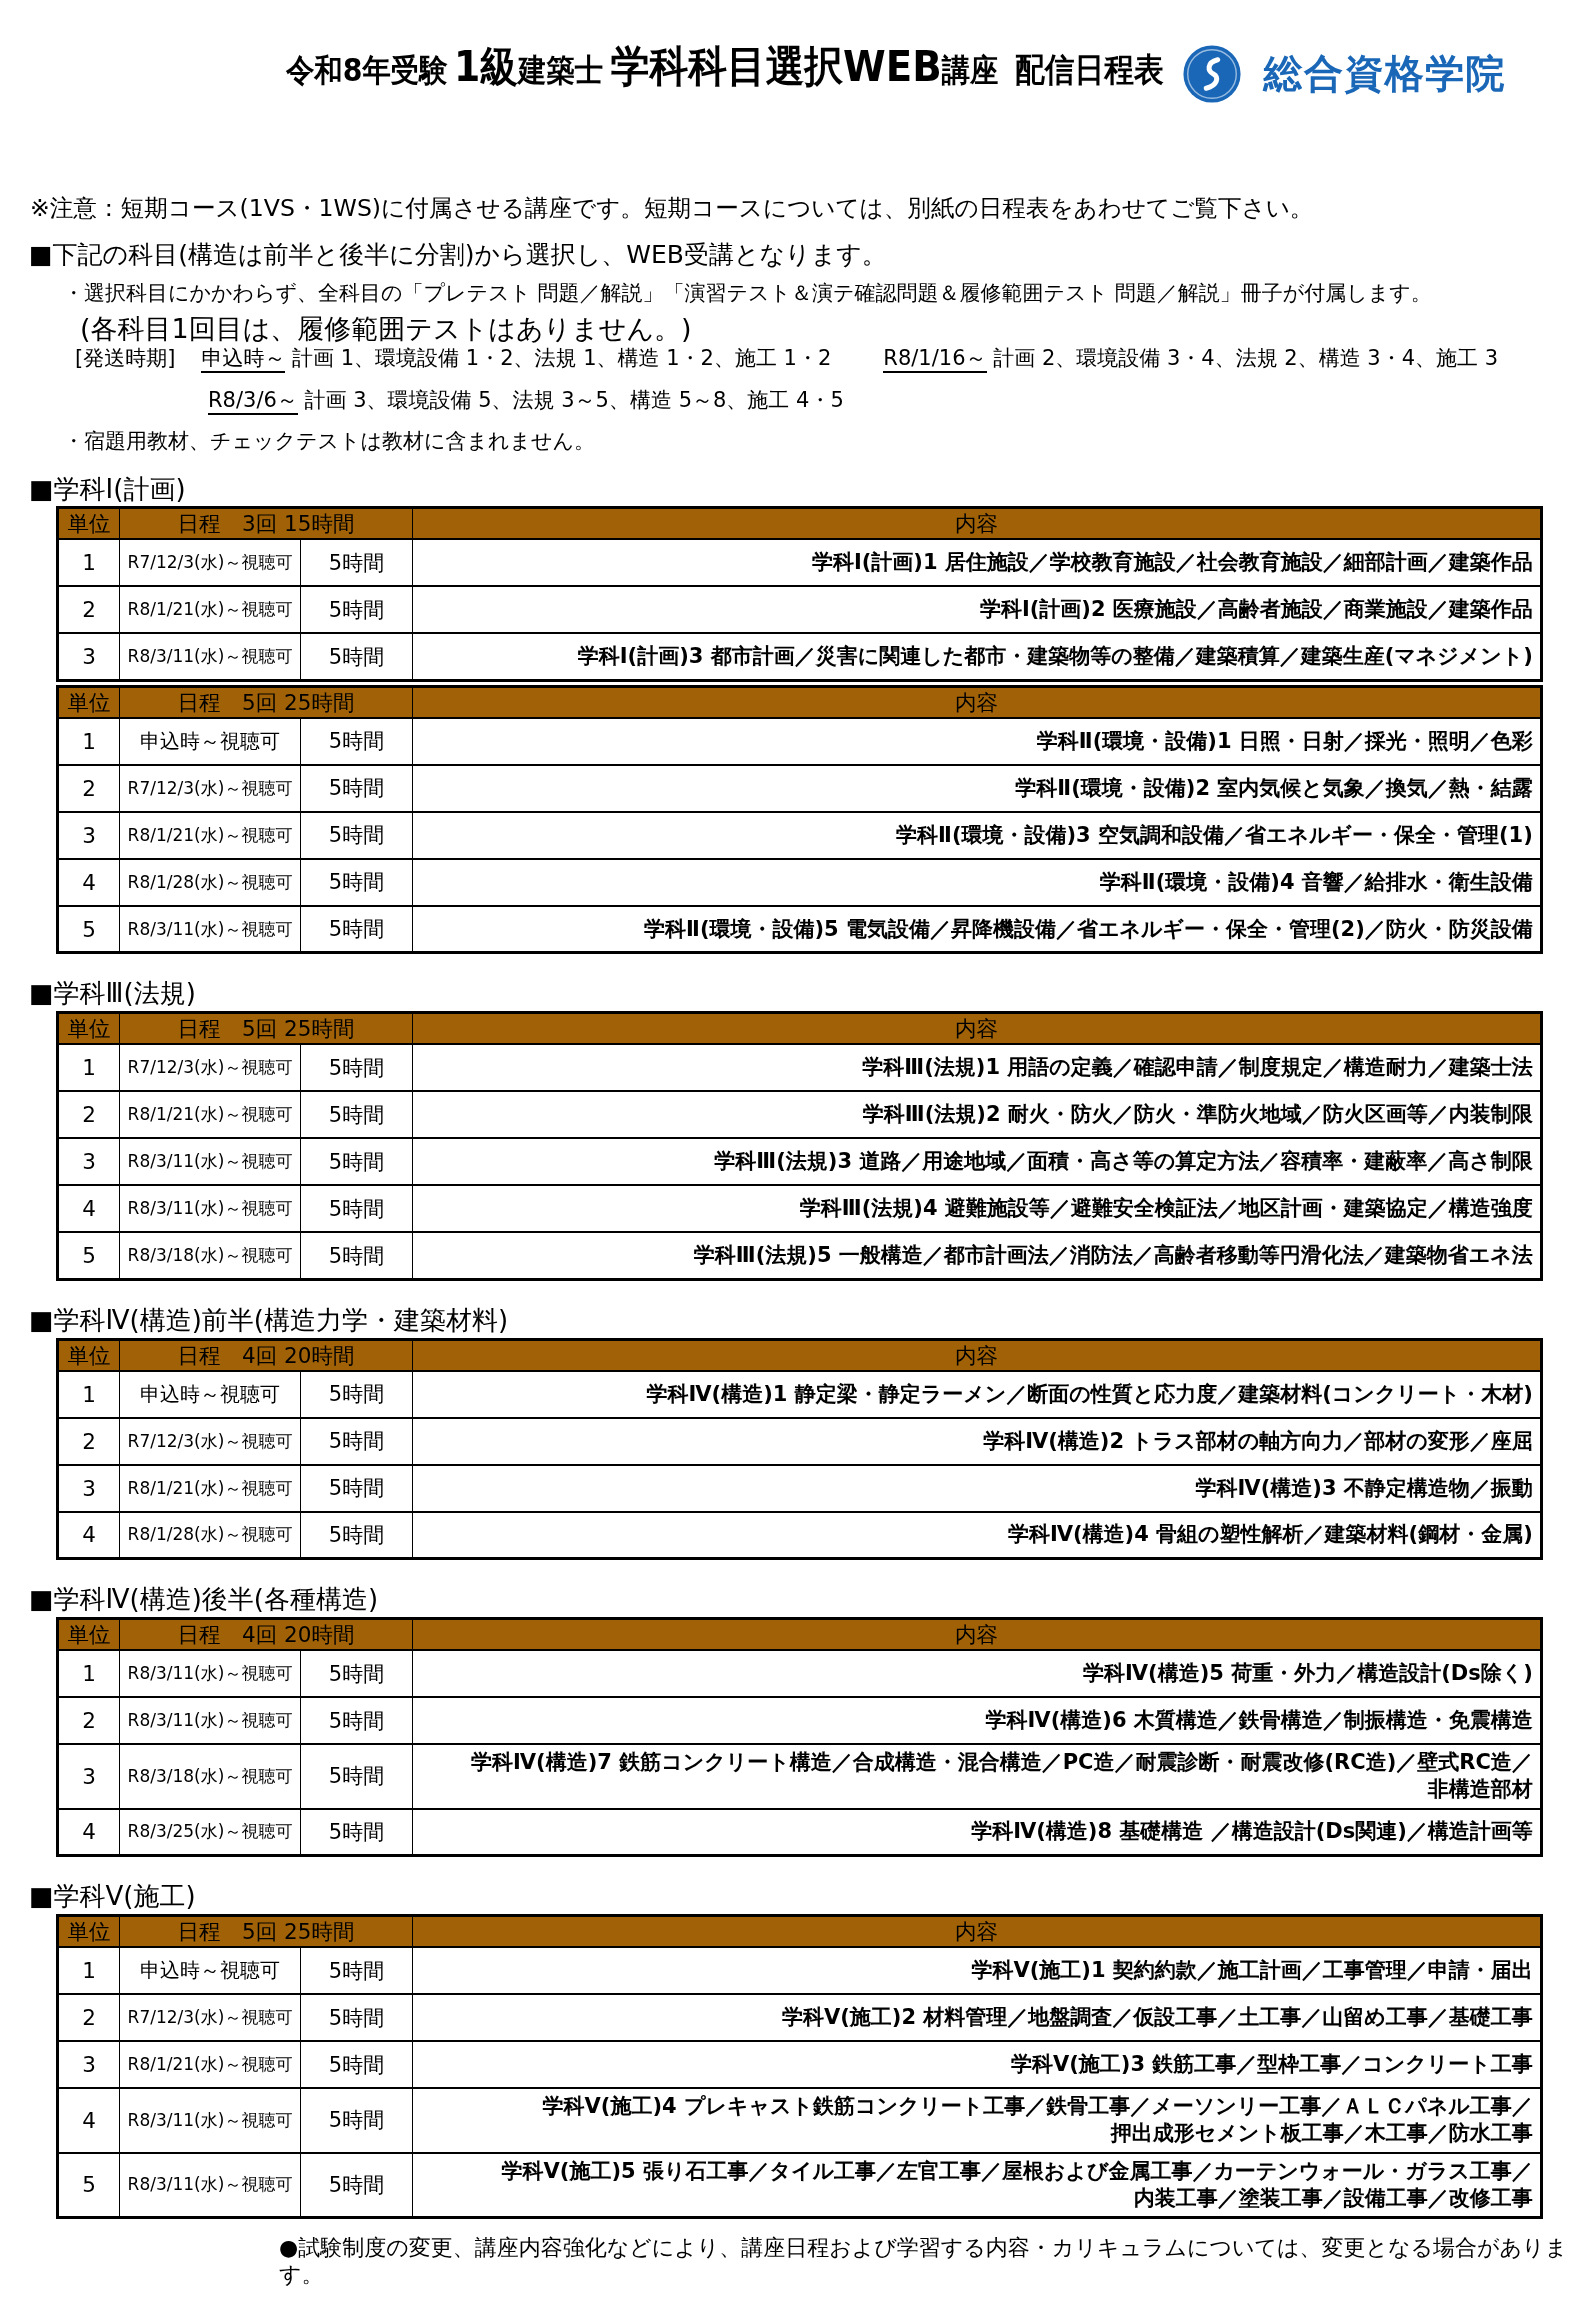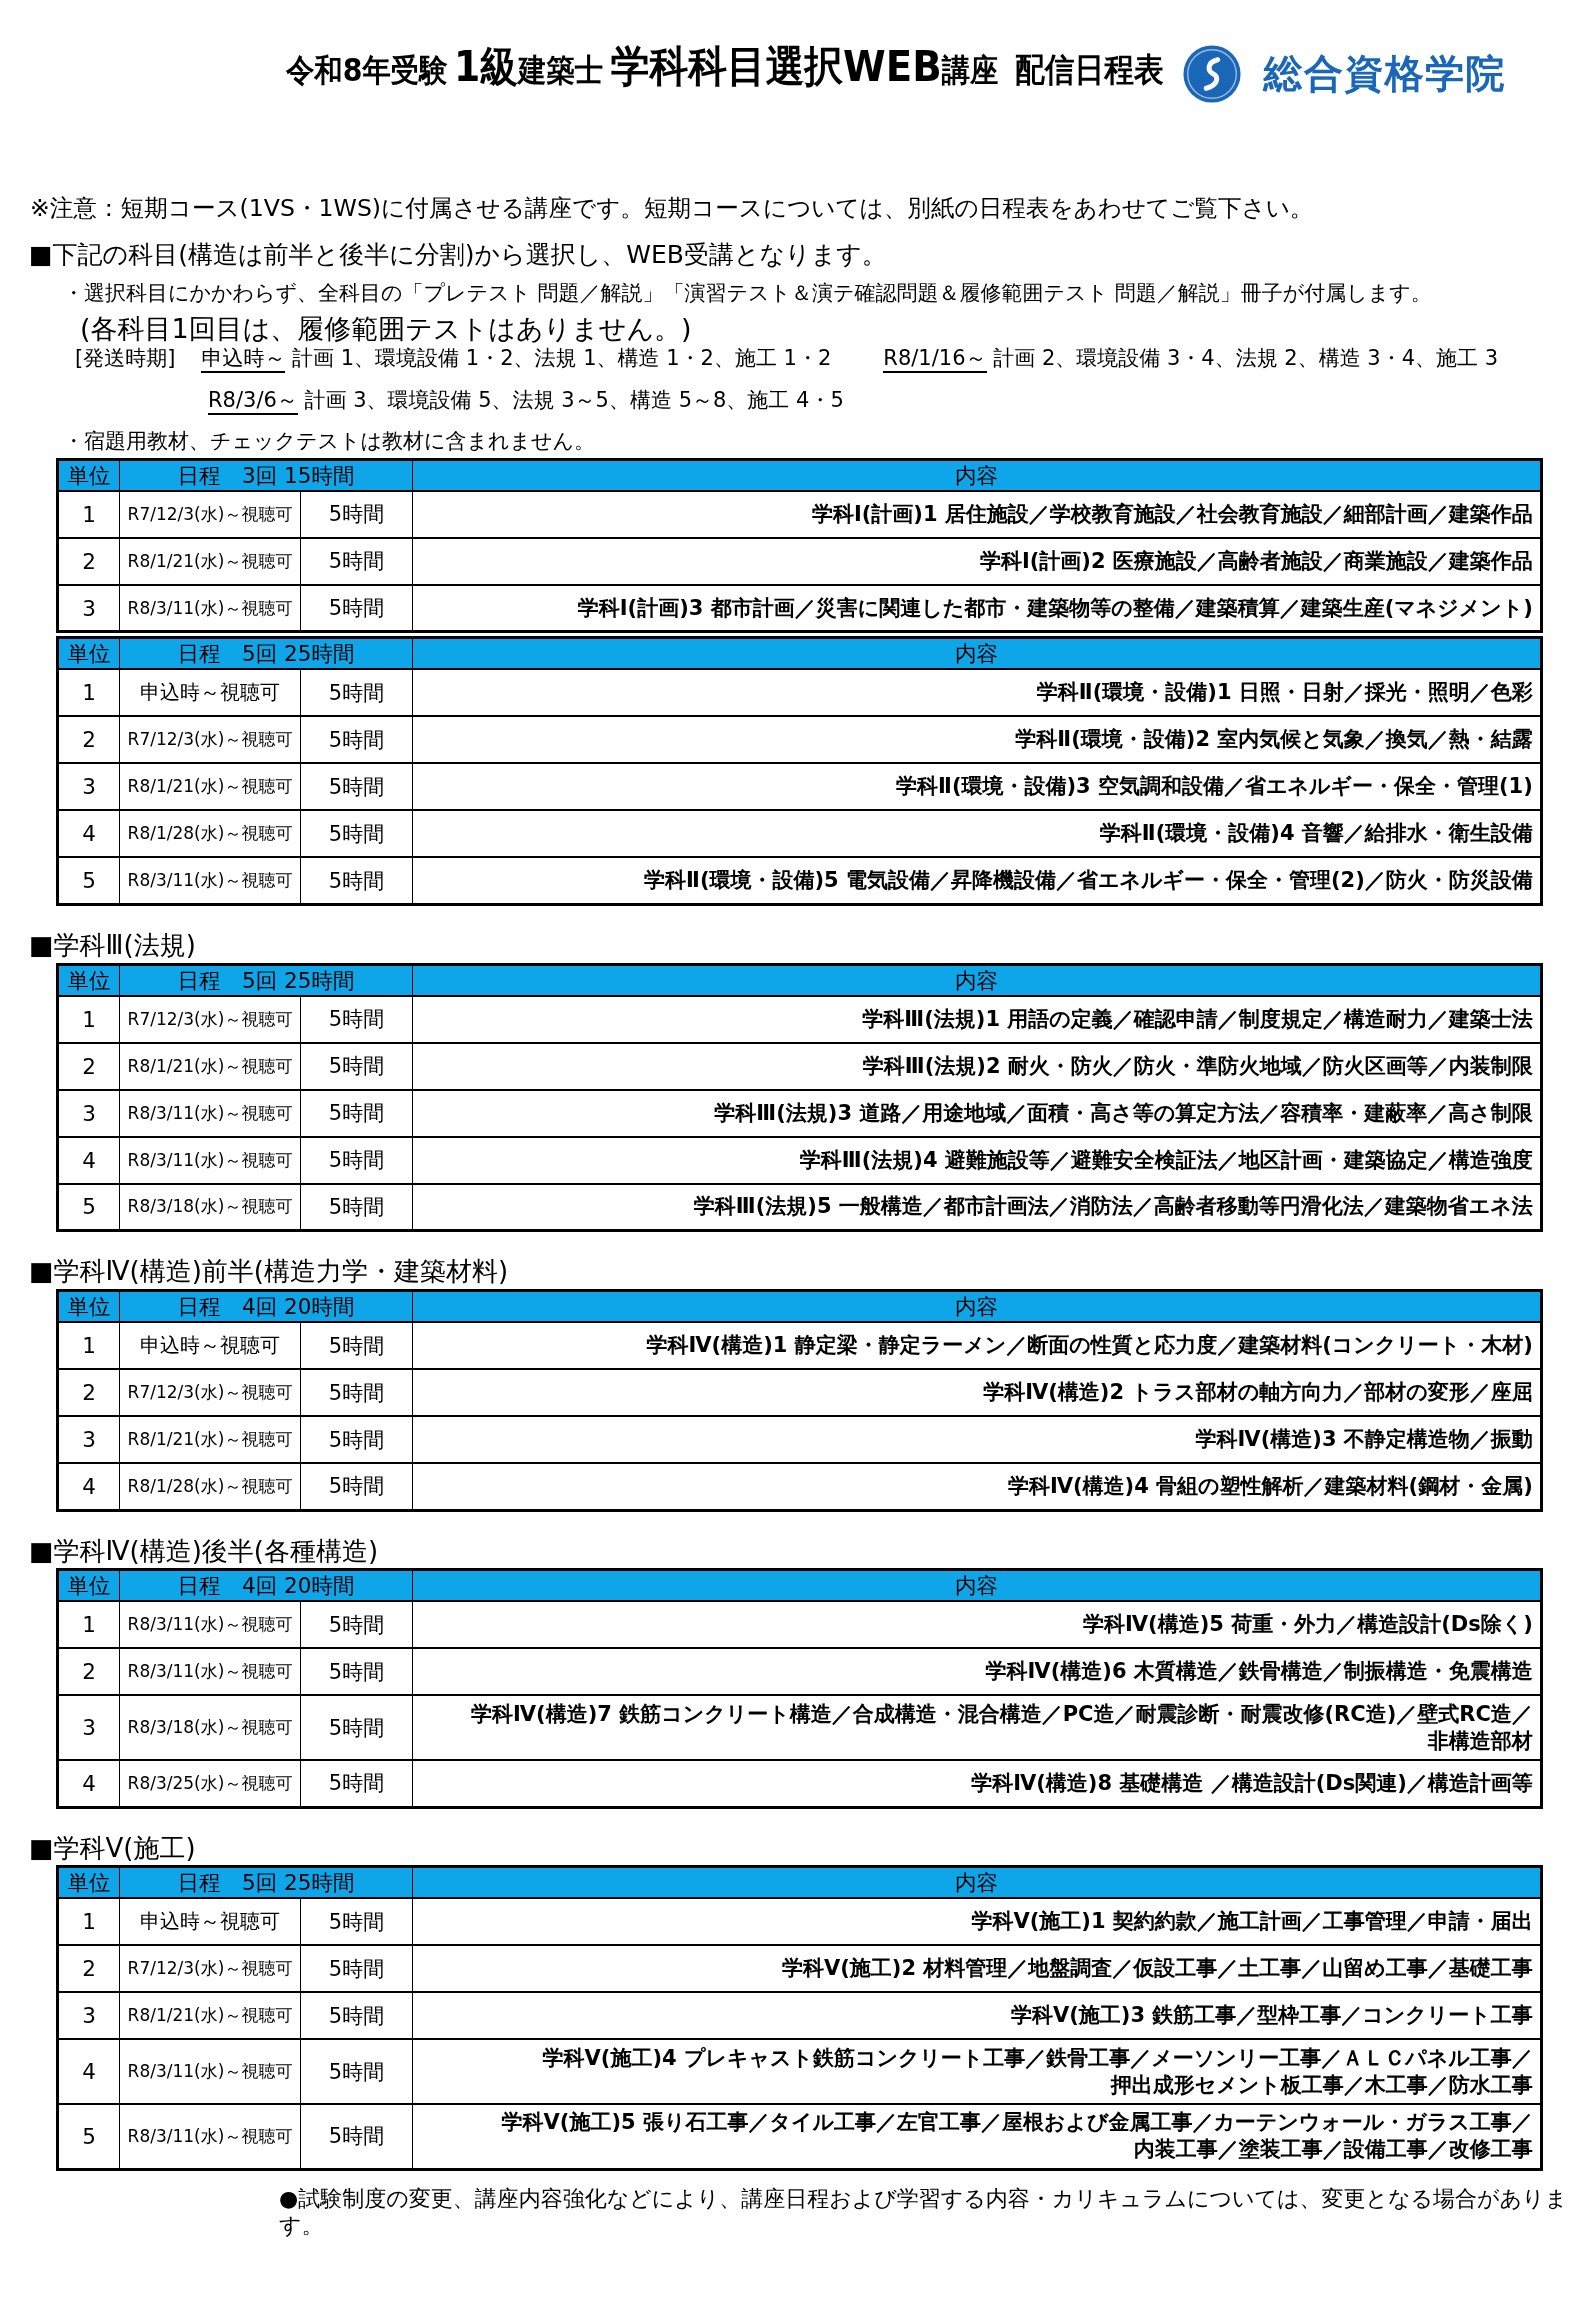--- a/index.html
+++ b/index.html
@@ -45,21 +45,21 @@
   table.sched{
     width:1487px;margin:2.9px 0 0 56px;border-collapse:collapse;border:3.6px solid #000;
     table-layout:fixed;
   }
   col.c-unit{width:62px;}
   col.c-date{width:181px;}
   col.c-hours{width:112px;}
   th,td{border:1.4px solid #000;padding:0;}
   thead tr{height:29px;}
   thead th{
-    background:#0ea5e9;font-size:21.5px;font-weight:normal;text-align:center;
+    background:#a16207;font-size:21.5px;font-weight:normal;text-align:center;
     border-bottom:2.9px solid #000;
   }
   tbody tr{height:47px;}
   tbody td{border-top:2.1px solid #000;}
   td.unit{font-size:21.5px;text-align:center;}
   td.date{font-size:17px;text-align:center;}
   td.date.wide{font-size:20px;}
   td.hours{font-size:21px;text-align:center;}
   td.content{font-size:21px;text-align:right;padding:4.3px 7.2px;font-weight:bold;}
   .cl1,.cl2{line-height:27px;}
@@ -90,20 +90,21 @@
 
   <p class="b1">・選択科目にかかわらず、全科目の「プレテスト 問題／解説」「演習テスト＆演テ確認問題＆履修範囲テスト 問題／解説」冊子が付属します。</p>
   <p class="b1b">(各科目1回目は、履修範囲テストはありません。)</p>
 
   <p class="ship l1"><span>[発送時期]</span><span class="gap1"></span><span class="u">申込時～</span><span> 計画 1、環境設備 1・2、法規 1、構造 1・2、施工 1・2</span><span class="gap2"></span><span class="u">R8/1/16～</span><span> 計画 2、環境設備 3・4、法規 2、構造 3・4、施工 3</span></p>
   <p class="ship l2"><span class="u">R8/3/6～</span><span> 計画 3、環境設備 5、法規 3～5、構造 5～8、施工 4・5</span></p>
 
   <p class="b2">・宿題用教材、チェックテストは教材に含まれません。</p>
 
   <section>
+    <h2 class="sec-head first">■学科Ⅰ(計画)</h2>
     <table class="sched">
       <colgroup>
           <col class="c-unit">
           <col class="c-date">
           <col class="c-hours">
           <col class="c-content">
         </colgroup>
       <thead>
         <tr>
           <th>単位</th>

